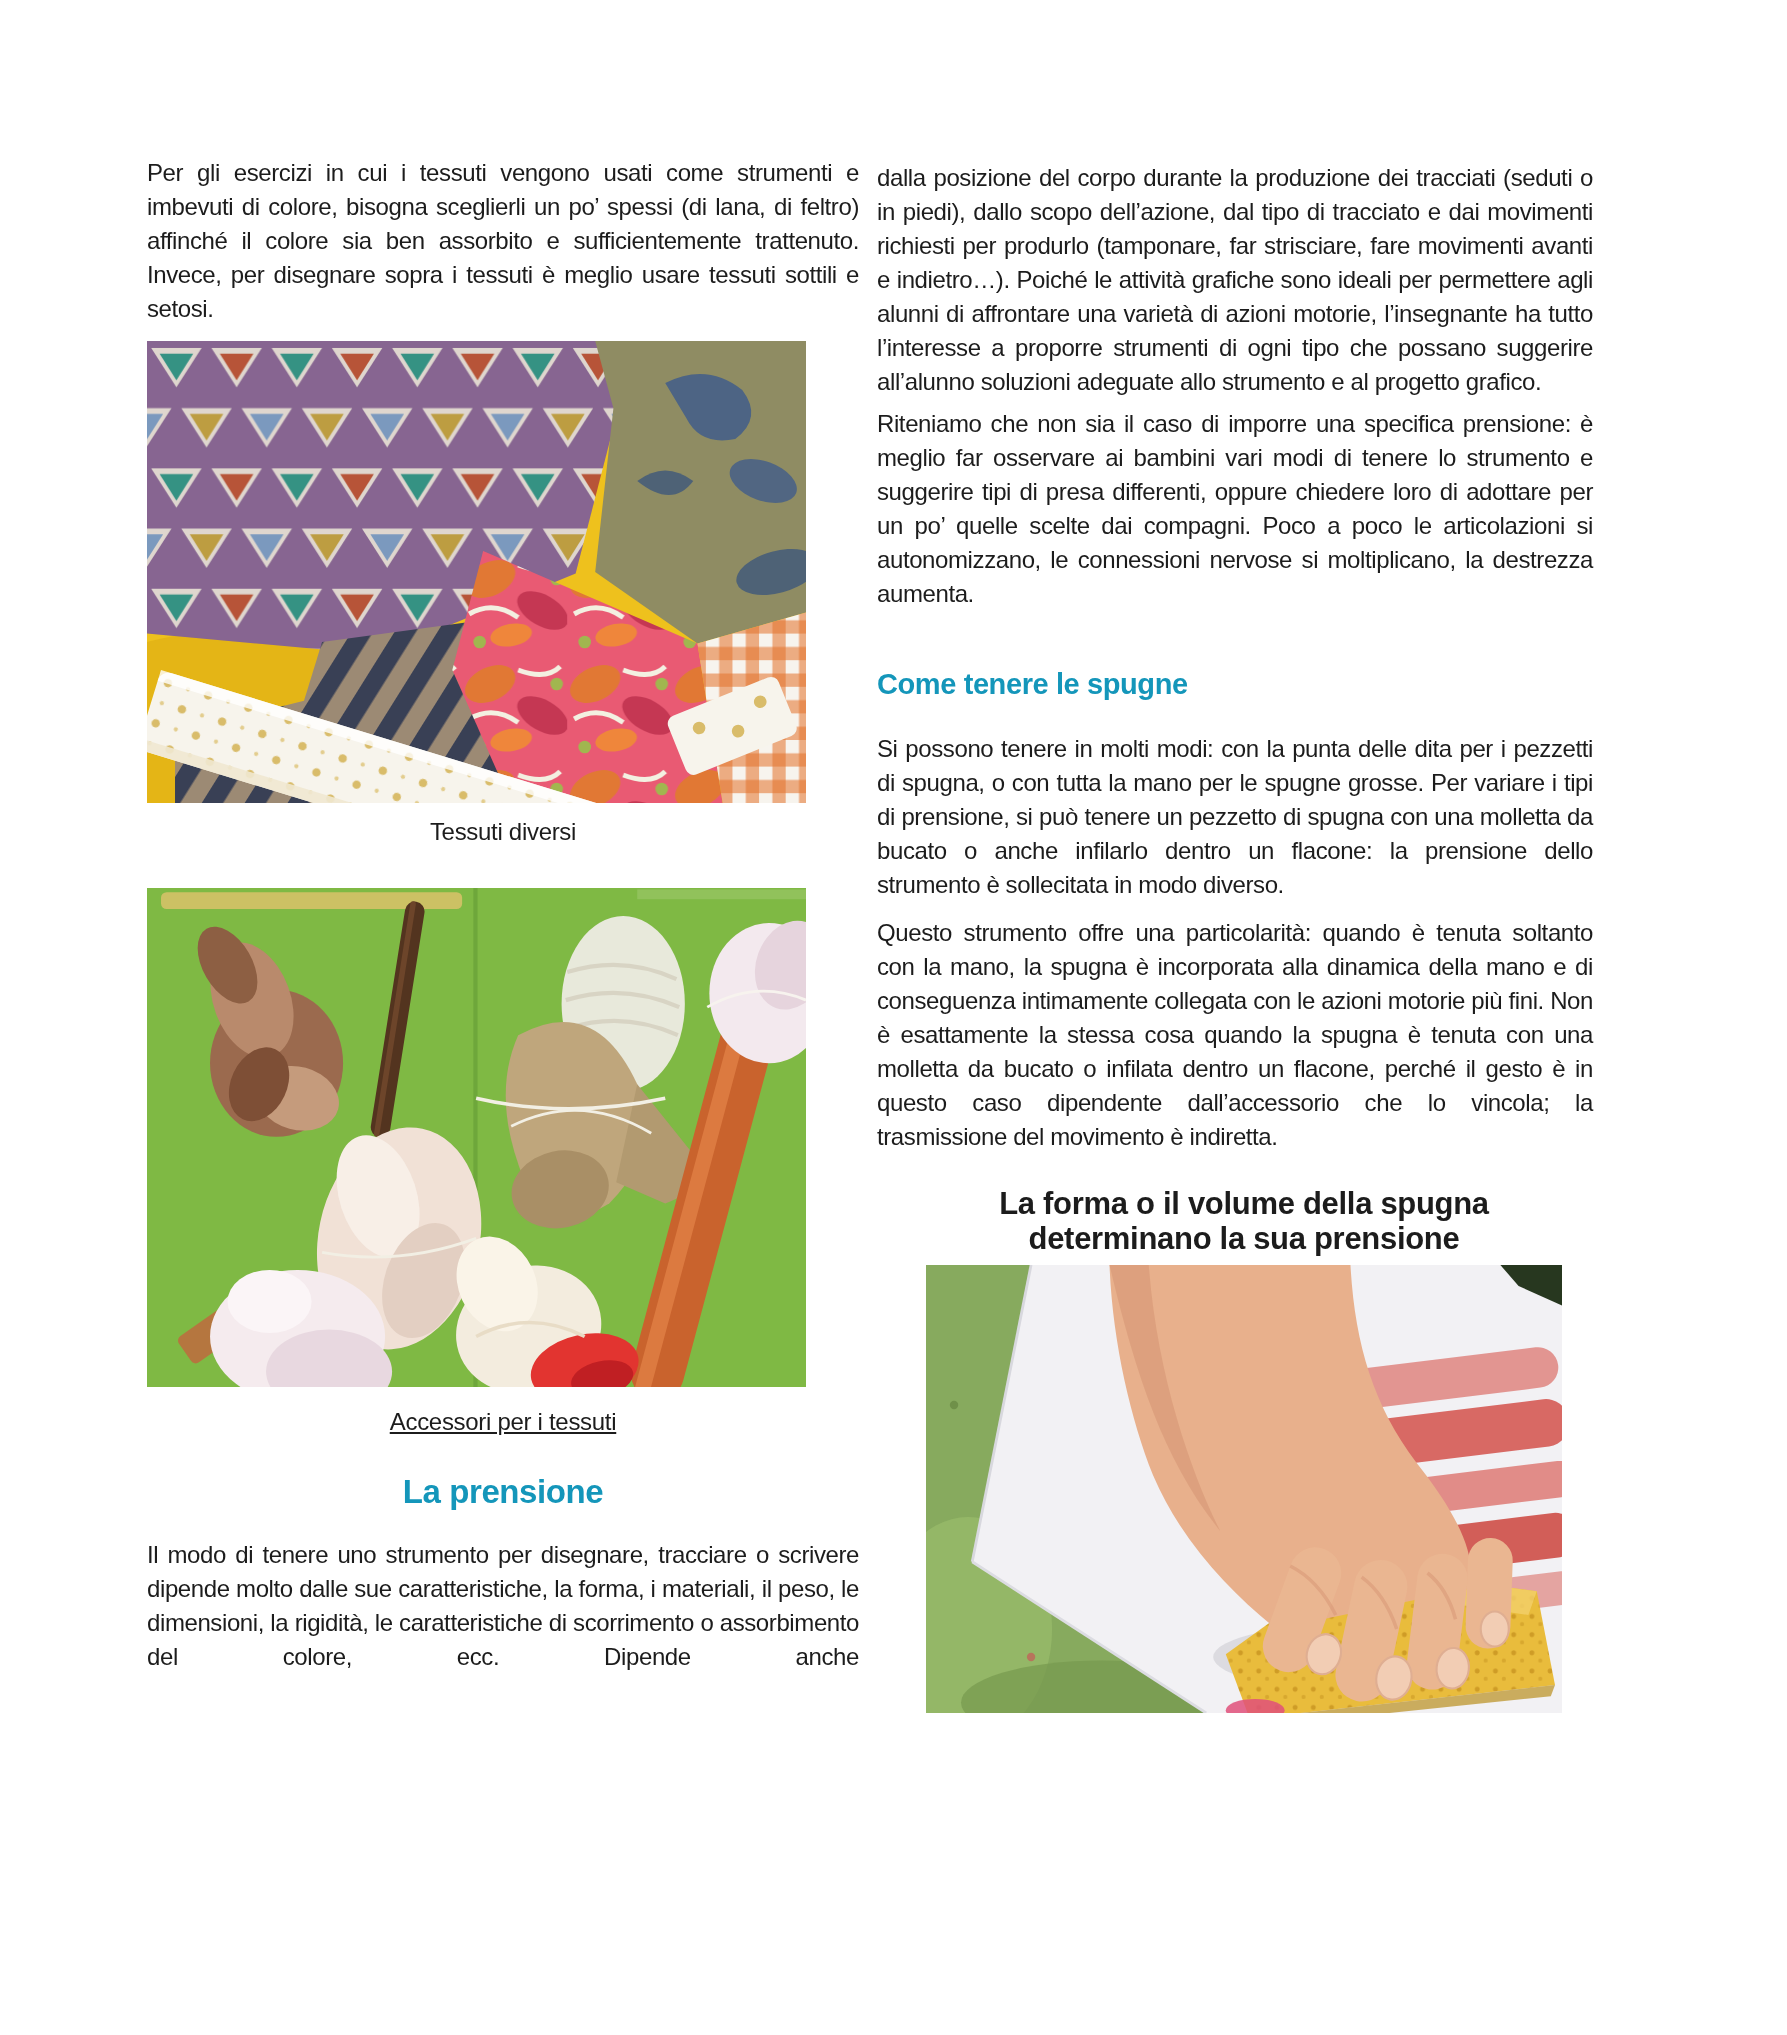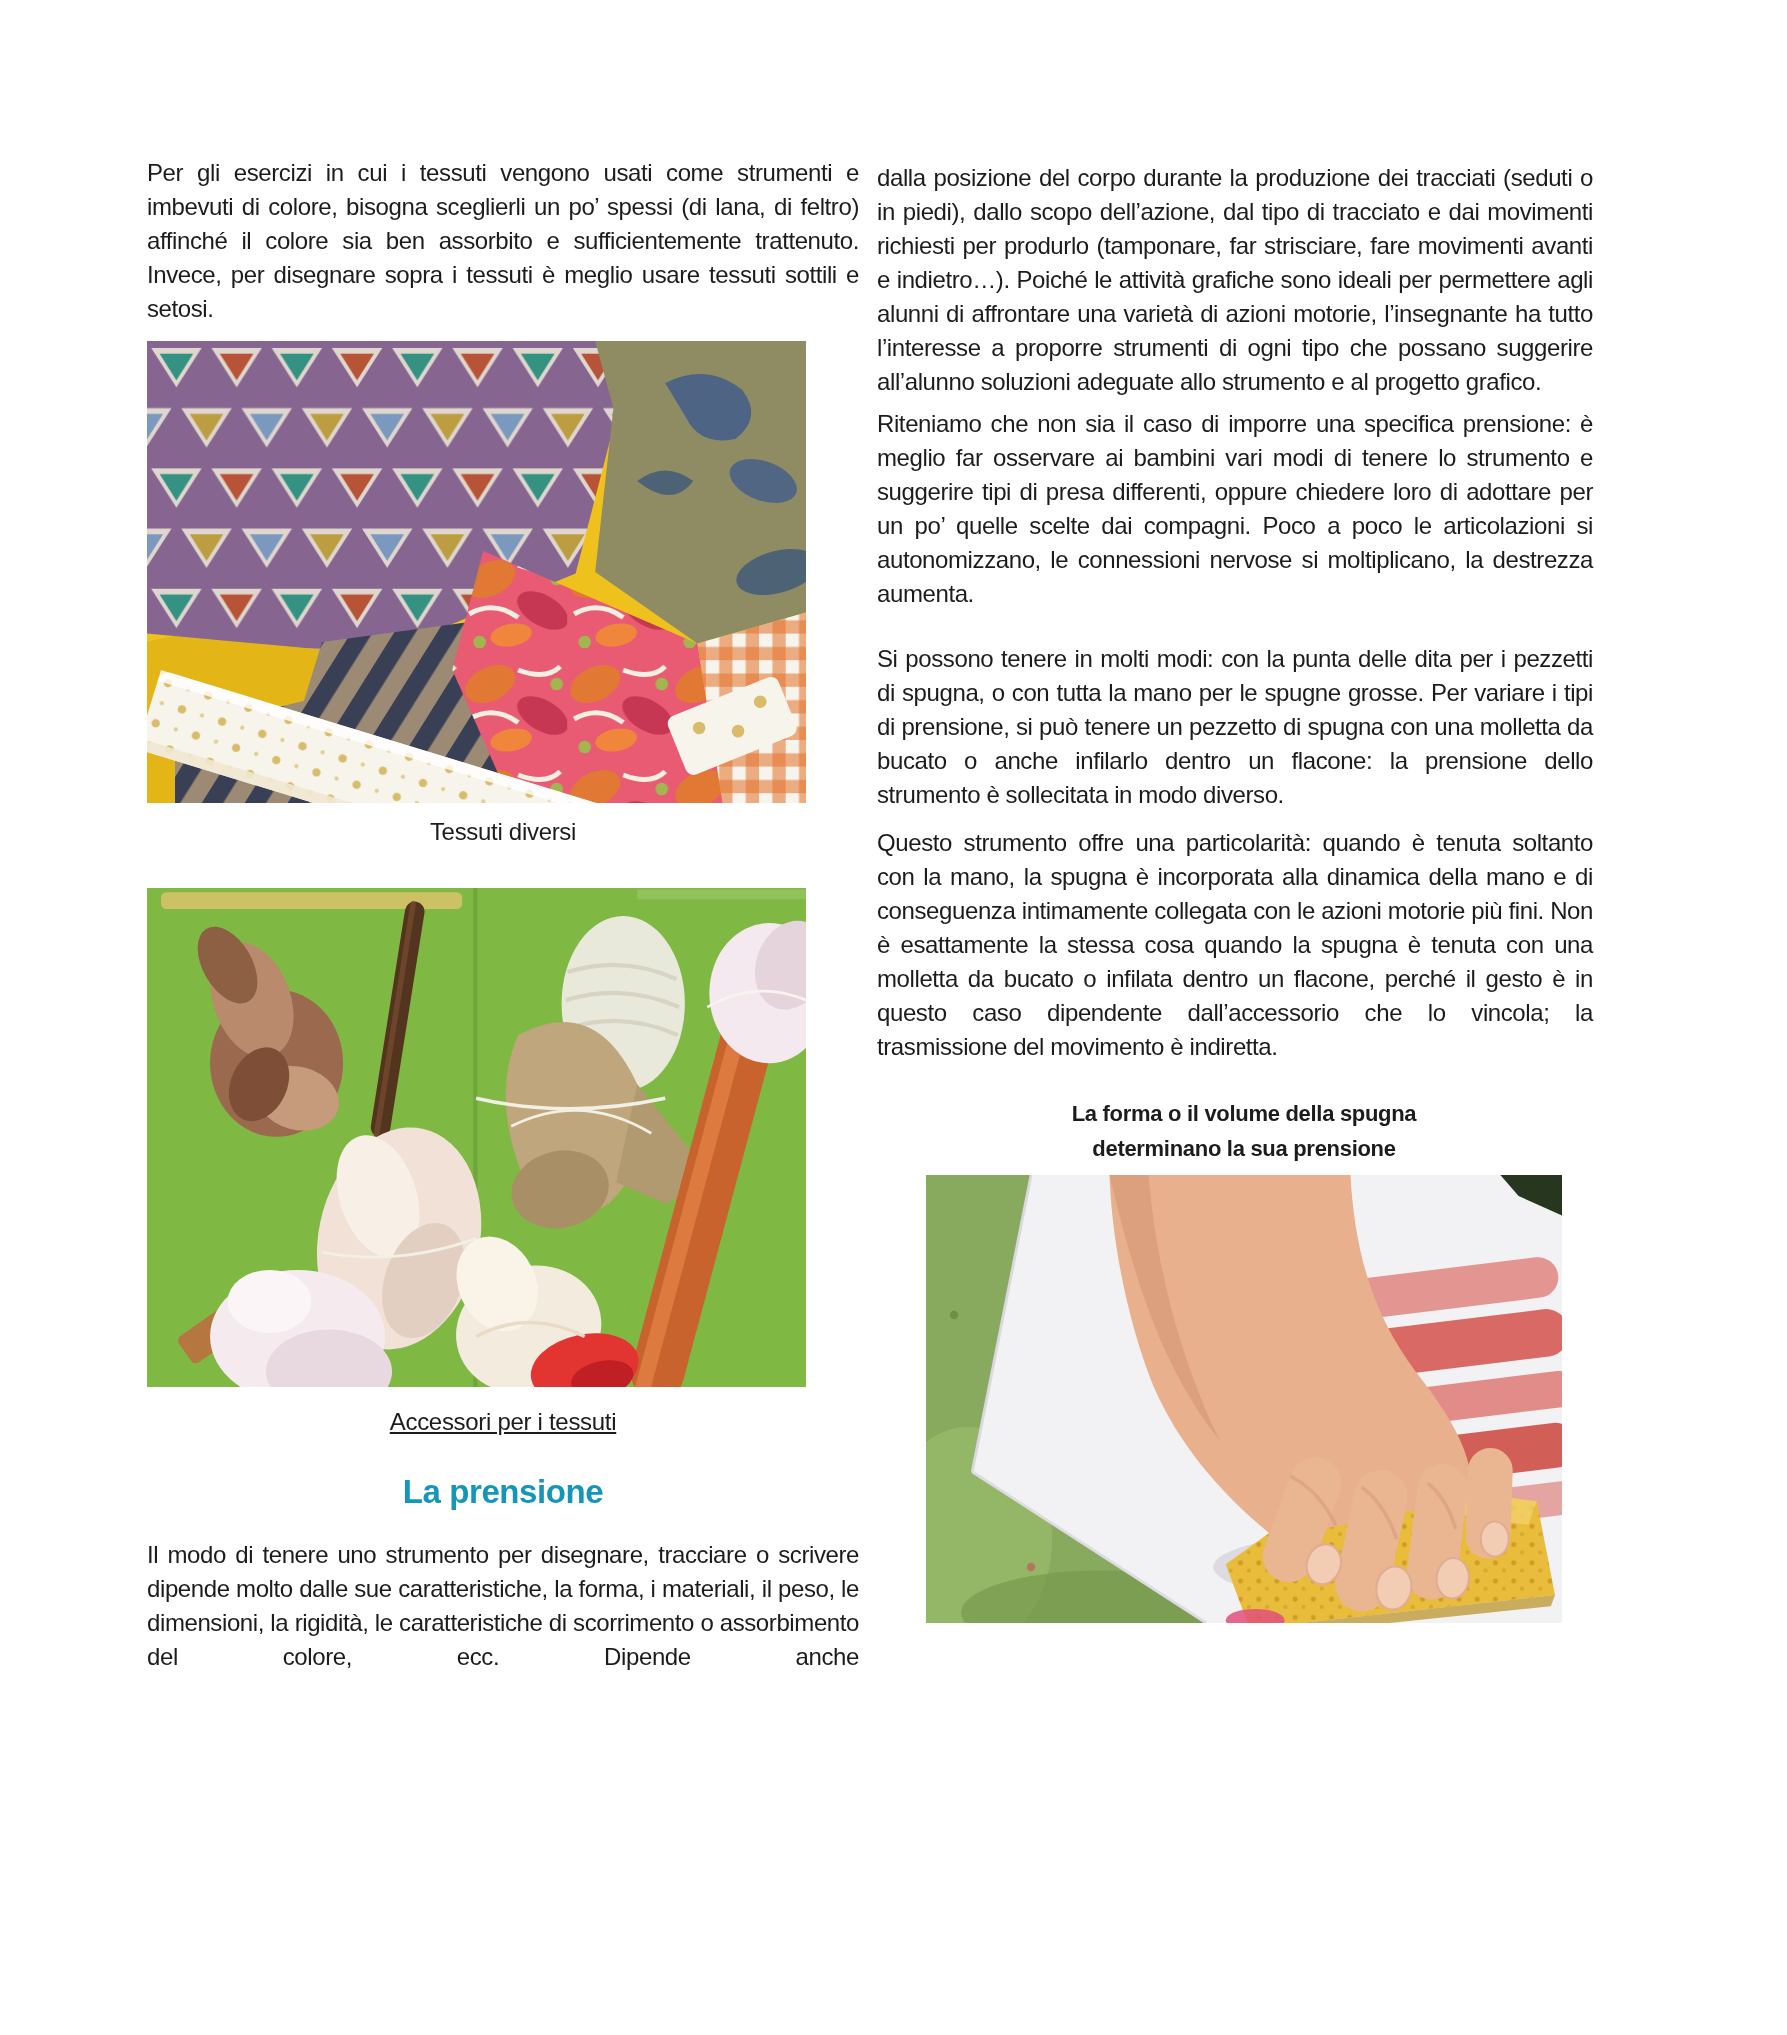--- a/index.html
+++ b/index.html
@@ -42,21 +42,21 @@
     color:var(--accent,#1496ba);
   }
   .sub-heading{
     margin:0;
     font-size:29px;
     font-weight:bold;
     letter-spacing:-0.4px;
     color:var(--accent,#1496ba);
   }
   .bold-caption{
-    font-size:22px;
+    font-size:31px;
     font-weight:bold;
     line-height:35px;
     letter-spacing:-0.3px;
     text-align:center;
   }
   .figure-right{margin-left:49px;width:636px;}
   .page-number{
     position:absolute;
     left:1704px;top:1894px;
     font-size:26px;
@@ -225,20 +225,21 @@
 
     <h2 class="section-heading" style="margin-top:34px;">La prensione</h2>
 
     <p class="body justify-last" style="margin-top:27px;">Il modo di tenere uno strumento per disegnare, tracciare o scrivere dipende molto dalle sue caratteristiche, la forma, i materiali, il peso, le dimensioni, la rigidità, le caratteristiche di scorrimento o assorbimento del colore, ecc. Dipende anche</p>
   </div>
 
   <div class="col col-right">
     <p class="body">dalla posizione del corpo durante la produzione dei tracciati (seduti o in piedi), dallo scopo dell’azione, dal tipo di tracciato e dai movimenti richiesti per produrlo (tamponare, far strisciare, fare movimenti avanti e indietro…). Poiché le attività grafiche sono ideali per permettere agli alunni di affrontare una varietà di azioni motorie, l’insegnante ha tutto l’interesse a proporre strumenti di ogni tipo che possano suggerire all’alunno soluzioni adeguate allo strumento e al progetto grafico.</p>
     <p class="body" style="margin-top:8.4px;">Riteniamo che non sia il caso di imporre una specifica prensione: è meglio far osservare ai bambini vari modi di tenere lo strumento e suggerire tipi di presa differenti, oppure chiedere loro di adottare per un po’ quelle scelte dai compagni. Poco a poco le articolazioni si autonomizzano, le connessioni nervose si moltiplicano, la destrezza aumenta.</p>
 
+    <h3 class="sub-heading" style="margin-top:57px;">Come tenere le spugne</h3>
 
     <p class="body" style="margin-top:31px;">Si possono tenere in molti modi: con la punta delle dita per i pezzetti di spugna, o con tutta la mano per le spugne grosse. Per variare i tipi di prensione, si può tenere un pezzetto di spugna con una molletta da bucato o anche infilarlo dentro un flacone: la prensione dello strumento è sollecitata in modo diverso.</p>
     <p class="body" style="margin-top:13.3px;">Questo strumento offre una particolarità: quando è tenuta soltanto con la mano, la spugna è incorporata alla dinamica della mano e di conseguenza intimamente collegata con le azioni motorie più fini. Non è esattamente la stessa cosa quando la spugna è tenuta con una molletta da bucato o infilata dentro un flacone, perché il gesto è in questo caso dipendente dall’accessorio che lo vincola; la trasmissione del movimento è indiretta.</p>
 
     <div class="figure-right">
       <div class="bold-caption" style="margin-top:32px;">
         <span>La forma o il volume della spugna</span><br>
         <span>determinano la sua prensione</span>
       </div>
 

